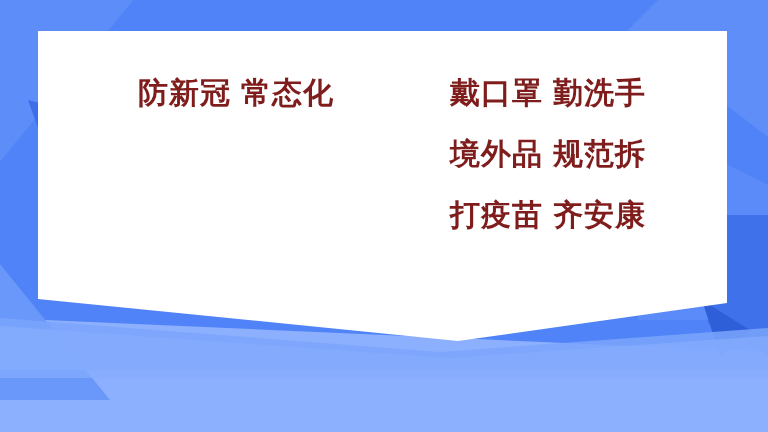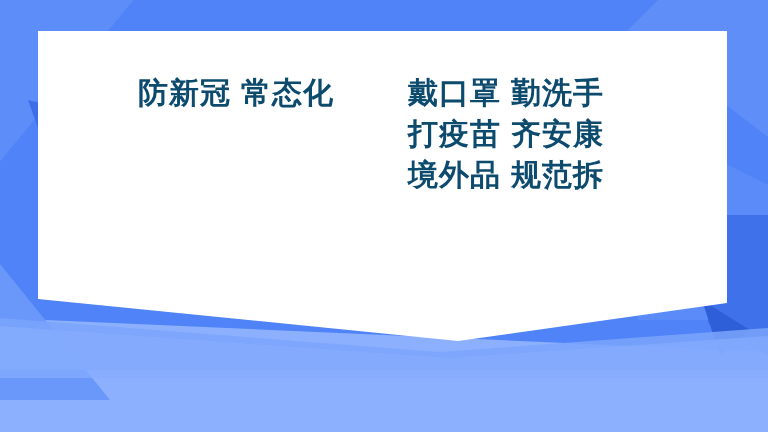--- a/index.html
+++ b/index.html
@@ -111,24 +111,24 @@
     justify-content: flex-start;
     padding: 0;
   }
   .col {
     display: flex;
     flex-direction: column;
     justify-content: flex-start;
     padding-top: 41px;
   }
   .col-left { margin-left: 100px; }
-  .col-right { margin-left: 74px; }
+  .col-right { margin-left: 116px; gap: 20px; }
 
   .line {
-    color: #0c4a6e;
+    color: #7f1d1d;
     font-size: 30px;
     line-height: 41px;
     font-weight: 700;
     letter-spacing: 1px;
     white-space: nowrap;
     font-family: "DejaVu Sans", "Liberation Sans", sans-serif;
   }
   .line .gap { display: inline-block; width: 10px; }
 </style>
 </head>
@@ -154,18 +154,18 @@
   <div class="card"></div>
 
   <div class="slogans">
 
     <div class="col col-left">
       <div class="line"><span>防新冠</span><span class="gap"></span><span>常态化</span></div>
     </div>
 
     <div class="col col-right">
       <div class="line"><span>戴口罩</span><span class="gap"></span><span>勤洗手</span></div>
+      <div class="line"><span>境外品</span><span class="gap"></span><span>规范拆</span></div>
       <div class="line"><span>打疫苗</span><span class="gap"></span><span>齐安康</span></div>
-      <div class="line"><span>境外品</span><span class="gap"></span><span>规范拆</span></div>
     </div>
 
   </div>
 </div>
 
 </body></html>

